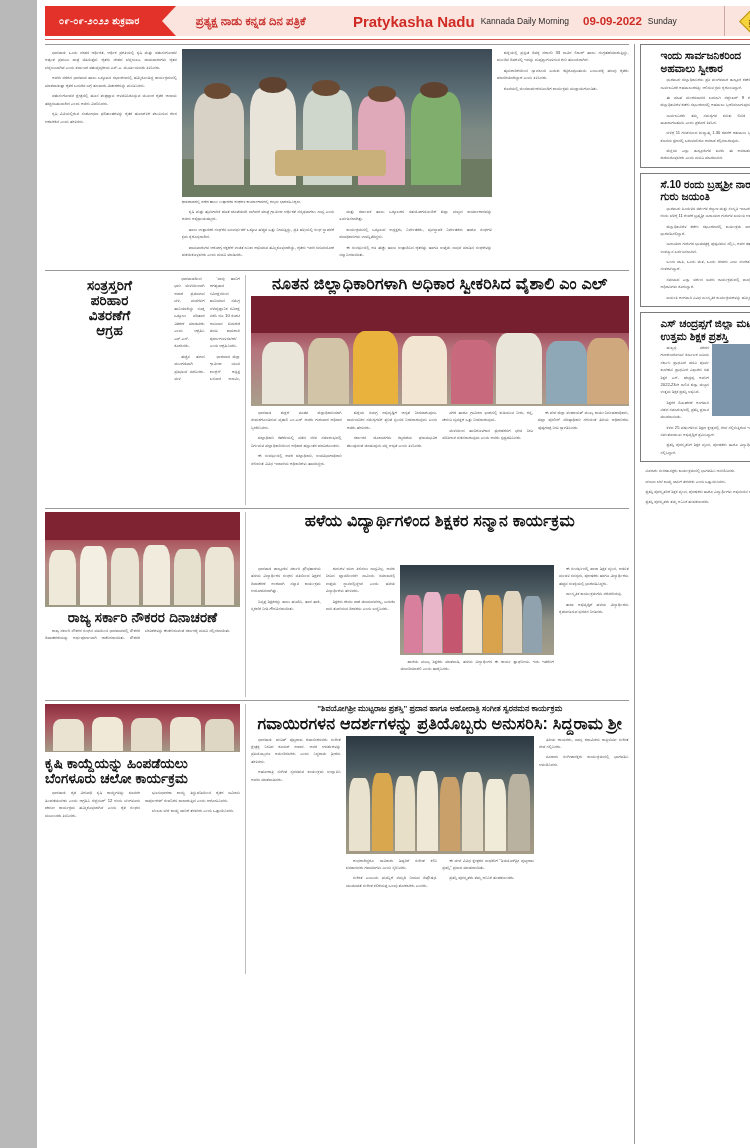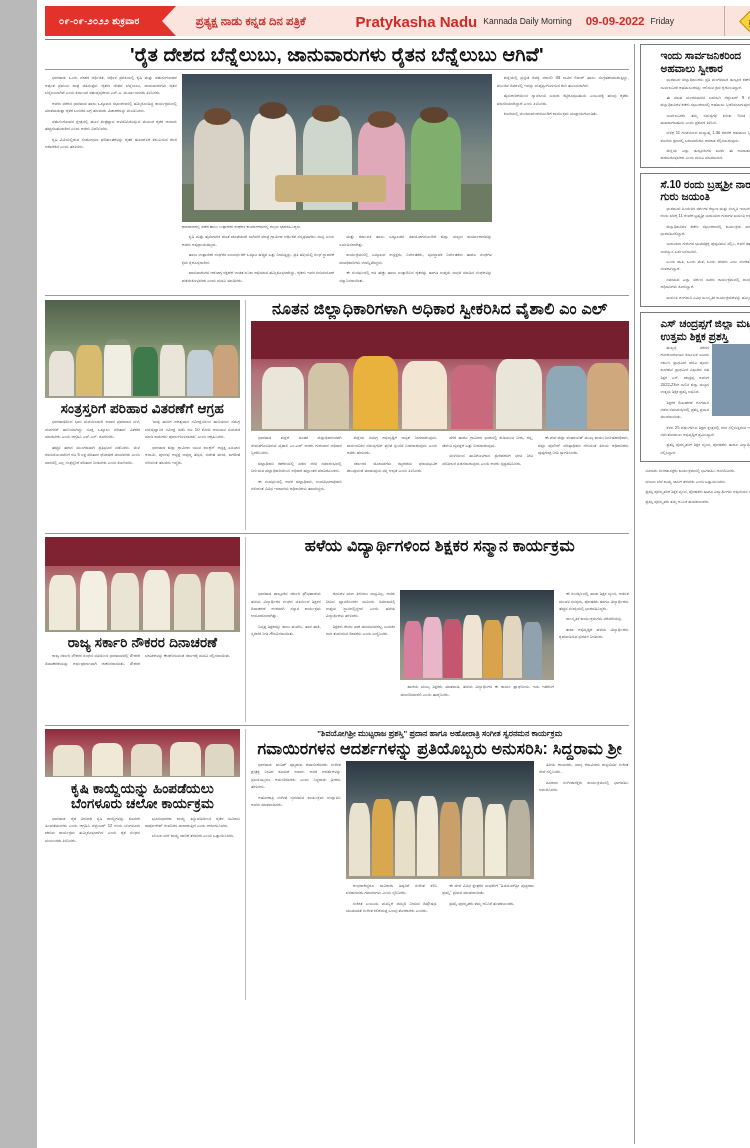--- a/index.html
+++ b/index.html
@@ -91,36 +91,35 @@
 
 <div class="page">
 
   <div class="masthead">
     <div class="mh-datebox">೦೯-೦೯-೨೦೨೨ ಶುಕ್ರವಾರ</div>
     <div class="mh-knname">ಪ್ರತ್ಯಕ್ಷ ನಾಡು ಕನ್ನಡ ದಿನ ಪತ್ರಿಕೆ</div>
     <div class="mh-center">
       <span class="mh-en-title">Pratykasha Nadu</span>
       <span class="mh-en-sub">Kannada Daily Morning</span>
       <span class="mh-date-en">09-09-2022</span>
-      <span class="mh-day-en">Friday</span>
+      <span class="mh-day-en">Sunday</span>
     </div>
     <div class="mh-logowrap">
       <div class="logo-diamond">
         <span>ಪ್ರ</span>
       </div>
     </div>
   </div>
   <div class="rule-red"></div>
 
   <div class="sheet">
 
     <div class="main-area">
 
       <div class="block" style="margin-bottom:4px;">
-        <div class="hl hl-xl" style="margin-bottom:4px;">'ರೈತ ದೇಶದ ಬೆನ್ನೆಲುಬು, ಜಾನುವಾರುಗಳು ರೈತನ ಬೆನ್ನೆಲುಬು ಆಗಿವೆ'</div>
         <div class="divider-h" style="margin-bottom:4px;"></div>
         <div class="cols">
           <div class="col body-col" style="height:215px;">
             <p>ಧಾರವಾಡ: ಒಂದು ದೇಶದ ಆರ್ಥಿಕತೆ, ಆರ್ಥಿಕ ಪ್ರಗತಿಯಲ್ಲಿ ಕೃಷಿ ಮತ್ತು ಪಶುಸಂಗೋಪನೆ ಅತ್ಯಂತ ಪ್ರಮುಖ ಪಾತ್ರ ವಹಿಸುತ್ತವೆ. ರೈತರು ದೇಶದ ಬೆನ್ನೆಲುಬು, ಜಾನುವಾರುಗಳು ರೈತನ ಬೆನ್ನೆಲುಬಾಗಿವೆ ಎಂದು ಕರ್ನಾಟಕ ಪಶುವೈದ್ಯಕೀಯ ಎನ್.ಎ. ಮೂರ್ತಿಯವರು ತಿಳಿಸಿದರು.</p>
             <p>ಅವರು ನಗರದ ಧಾರವಾಡ ಹಾಲು ಒಕ್ಕೂಟದ ಸಭಾಂಗಣದಲ್ಲಿ ಹಮ್ಮಿಕೊಂಡಿದ್ದ ಕಾರ್ಯಕ್ರಮದಲ್ಲಿ ಮಾತನಾಡುತ್ತಾ ರೈತರ ಬದುಕಿನ ಬಗ್ಗೆ ಹಲವಾರು ವಿಚಾರಗಳನ್ನು ಮಂಡಿಸಿದರು.</p>
             <p>ಪಶುಸಂಗೋಪನೆ ಕ್ಷೇತ್ರದಲ್ಲಿ ಹೊಸ ತಂತ್ರಜ್ಞಾನ ಅಳವಡಿಸಿಕೊಳ್ಳುವ ಮೂಲಕ ರೈತರ ಆದಾಯ ಹೆಚ್ಚಿಸಬಹುದಾಗಿದೆ ಎಂದು ಅವರು ವಿವರಿಸಿದರು.</p>
             <p>ಕೃಷಿ ವಿವಿಯಲ್ಲಿರುವ ಸಂಶೋಧನಾ ಫಲಿತಾಂಶಗಳನ್ನು ರೈತರ ಹೊಲಗಳಿಗೆ ತಲುಪಿಸುವ ಕೆಲಸ ಆಗಬೇಕಿದೆ ಎಂದು ಹೇಳಿದರು.</p>
           </div>
           <div class="col" style="flex:2.35;">
             <div class="photo" style="height:148px;">
@@ -157,21 +156,21 @@
             <p>ಹೈನುಗಾರಿಕೆಯಿಂದ ಸ್ವಾವಲಂಬಿ ಬದುಕು ಕಟ್ಟಿಕೊಳ್ಳಬಹುದು ಎಂಬುದಕ್ಕೆ ಹಲವು ರೈತರು ಮಾದರಿಯಾಗಿದ್ದಾರೆ ಎಂದು ತಿಳಿಸಿದರು.</p>
             <p>ಕೊನೆಯಲ್ಲಿ ವಂದನಾರ್ಪಣೆಯೊಂದಿಗೆ ಕಾರ್ಯಕ್ರಮ ಮುಕ್ತಾಯಗೊಂಡಿತು.</p>
           </div>
         </div>
       </div>
 
       <div class="divider-h" style="margin-bottom:4px;"></div>
 
       <div class="cols" style="margin-bottom:3px;">
 
-        <div style="width:195px;display:flex;flex-direction:column;">
+        <div style="width:195px;display:flex;flex-direction:row;gap:42px;">
           <div class="photo" style="height:98px;">
             <div class="ph-grad" style="background:linear-gradient(#566a4e 0%,#7b8e6b 38%,#98a184 70%,#9d9f8a 100%);"></div>
             <div style="position:absolute;left:2%;bottom:2%;width:13%;height:46%;background:#e7e3d8;border-radius:26% 26% 0 0;"></div>
             <div style="position:absolute;left:16%;bottom:2%;width:13%;height:52%;background:#d8bb6e;border-radius:26% 26% 0 0;"></div>
             <div style="position:absolute;left:30%;bottom:2%;width:14%;height:58%;background:#f0ede2;border-radius:26% 26% 0 0;"></div>
             <div style="position:absolute;left:45%;bottom:2%;width:13%;height:50%;background:#3f7a4c;border-radius:26% 26% 0 0;"></div>
             <div style="position:absolute;left:59%;bottom:2%;width:13%;height:54%;background:#e9e5d9;border-radius:26% 26% 0 0;"></div>
             <div style="position:absolute;left:73%;bottom:2%;width:13%;height:47%;background:#c3cfd6;border-radius:26% 26% 0 0;"></div>
             <div style="position:absolute;left:86%;bottom:2%;width:13%;height:52%;background:#caa27b;border-radius:26% 26% 0 0;"></div>
             <div style="position:absolute;left:0;right:0;top:0;height:46%;background:linear-gradient(#50604c,#7b8e6b);opacity:.9;"></div>
@@ -290,21 +289,21 @@
 
         <div style="width:195px;display:flex;flex-direction:column;">
           <div class="photo" style="height:48px;">
             <div class="ph-grad" style="background:linear-gradient(#8b2b3c 0%,#a9505c 35%,#a49a86 100%);"></div>
             <div style="position:absolute;left:4%;bottom:2%;width:16%;height:66%;background:#eae3d2;border-radius:26% 26% 0 0;"></div>
             <div style="position:absolute;left:24%;bottom:2%;width:16%;height:70%;background:#f0e9d8;border-radius:26% 26% 0 0;"></div>
             <div style="position:absolute;left:44%;bottom:2%;width:16%;height:68%;background:#e4dcc9;border-radius:26% 26% 0 0;"></div>
             <div style="position:absolute;left:64%;bottom:2%;width:16%;height:71%;background:#ece5d4;border-radius:26% 26% 0 0;"></div>
             <div style="position:absolute;left:82%;bottom:2%;width:15%;height:67%;background:#ded7c4;border-radius:26% 26% 0 0;"></div>
           </div>
-          <div class="hl hl-md" style="text-align:center;margin:4px 0 3px 0;">ಕೃಷಿ ಕಾಯ್ದೆಯನ್ನು ಹಿಂಪಡೆಯಲು ಬೆಂಗಳೂರು ಚಲೋ ಕಾರ್ಯಕ್ರಮ</div>
+          <div class="hl hl-md" style="text-align:left;margin:4px 0 3px 0;">ಕೃಷಿ ಕಾಯ್ದೆಯನ್ನು ಹಿಂಪಡೆಯಲು ಬೆಂಗಳೂರು ಚಲೋ ಕಾರ್ಯಕ್ರಮ</div>
           <div class="body-col" style="height:185px;column-count:2;column-gap:5px;">
             <p>ಧಾರವಾಡ: ರೈತ ವಿರೋಧಿ ಕೃಷಿ ಕಾಯ್ದೆಗಳನ್ನು ಕೂಡಲೇ ಹಿಂಪಡೆಯಬೇಕು ಎಂದು ಆಗ್ರಹಿಸಿ ಸೆಪ್ಟೆಂಬರ್ 12 ರಂದು ಬೆಂಗಳೂರು ಚಲೋ ಕಾರ್ಯಕ್ರಮ ಹಮ್ಮಿಕೊಳ್ಳಲಾಗಿದೆ ಎಂದು ರೈತ ಸಂಘದ ಮುಖಂಡರು ತಿಳಿಸಿದರು.</p>
             <p>ಭೂಸುಧಾರಣಾ ಕಾಯ್ದೆ ತಿದ್ದುಪಡಿಯಿಂದ ರೈತರ ಜಮೀನು ಕಾರ್ಪೊರೇಟ್ ಕಂಪನಿಗಳ ಪಾಲಾಗುತ್ತಿದೆ ಎಂದು ಆರೋಪಿಸಿದರು.</p>
             <p>ಬೆಂಬಲ ಬೆಲೆ ಕಾಯ್ದೆ ಜಾರಿಗೆ ತರಬೇಕು ಎಂದು ಒತ್ತಾಯಿಸಿದರು.</p>
           </div>
         </div>
 
         <div class="divider-v"></div>
 
         <div style="flex:1;display:flex;flex-direction:column;">

